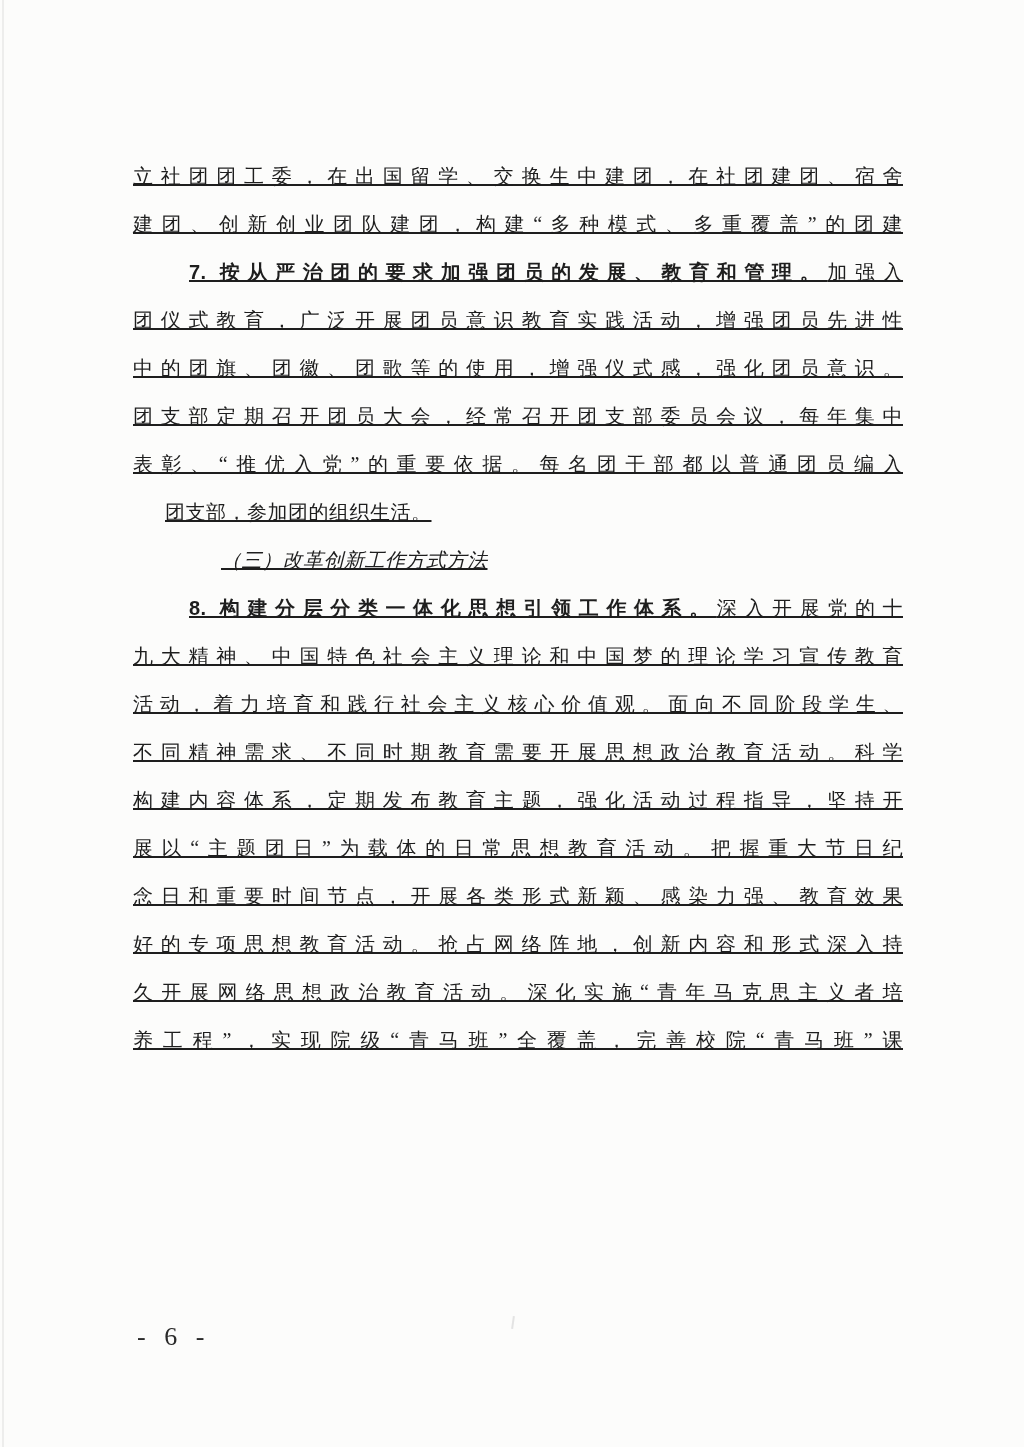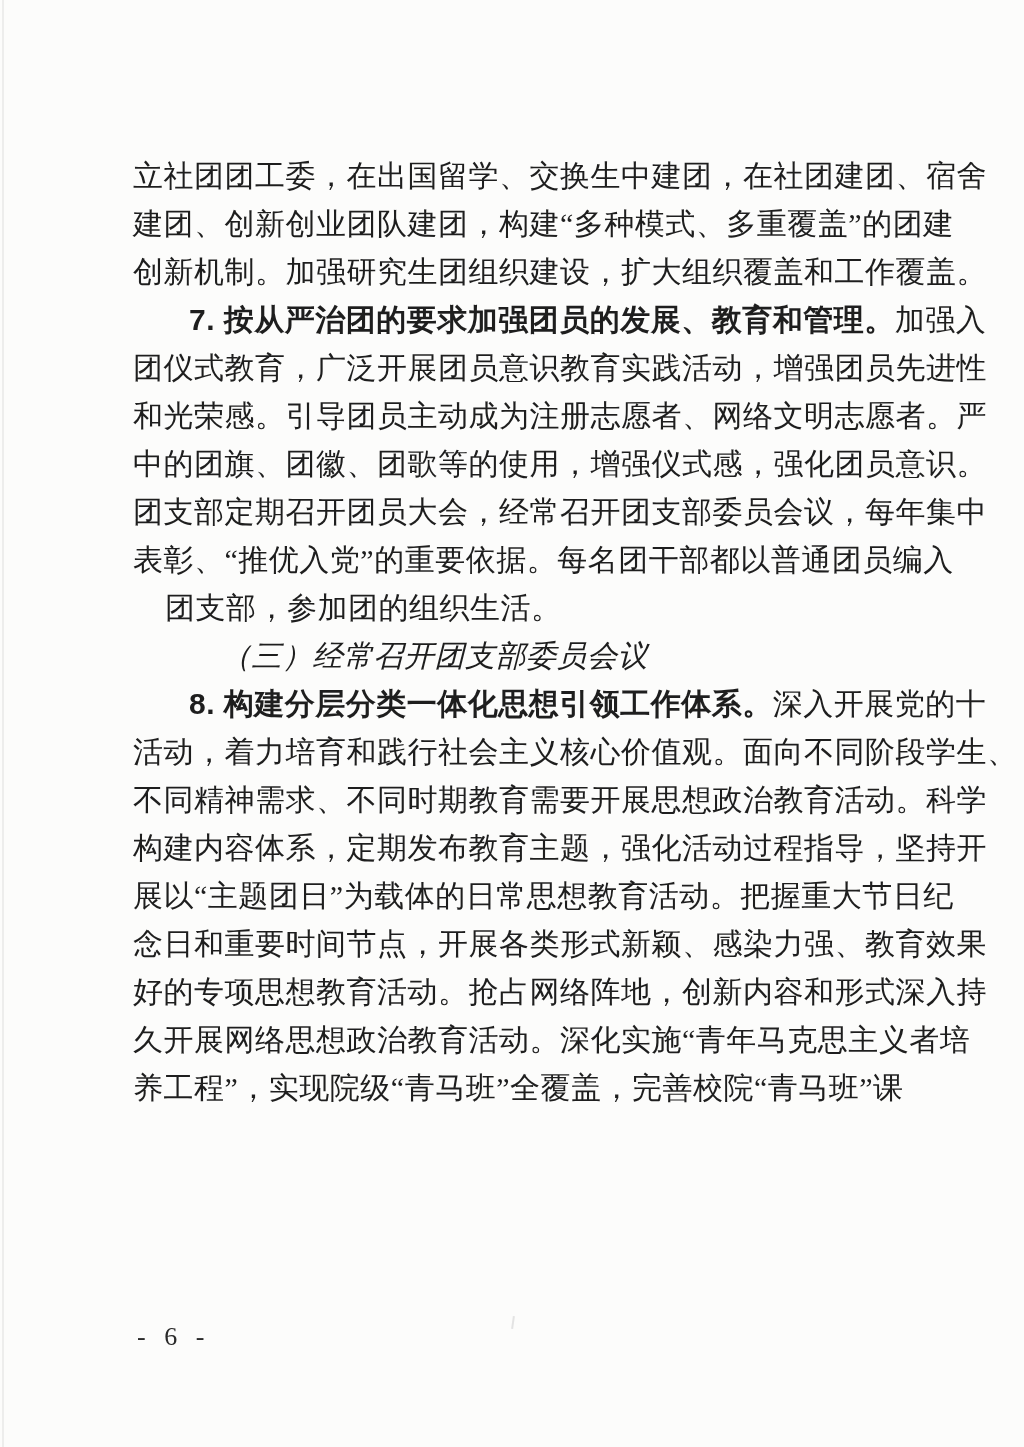--- a/index.html
+++ b/index.html
@@ -29,23 +29,24 @@
   }
   .textblock {
     position: absolute;
     left: 133px;
     top: 152px;
     width: 770px;
   }
   .line {
     height: 48px;
     line-height: 48px;
-    font-size: 30px;
+    font-size: 20px;
     white-space: nowrap;
     letter-spacing: 0.5px;
+    text-decoration: underline;
   }
   .line.fill {
     text-align: justify;
     text-align-last: justify;
   }
   .line.left { text-align: left; margin-left: 32px; }
   .line.indent { text-indent: 56px; }
   .seg.bold {
     font-weight: 700;
     font-family: "Liberation Sans", "DejaVu Sans", sans-serif;
@@ -66,30 +67,29 @@
 </head>
 <body>
 
 <div class="page">
   <div class="scan-edge"></div>
   <div class="scan-tick"></div>
 
   <div class="textblock" id="textblock">
       <div class="line fill"><span class="seg">立社团团工委，在出国留学、交换生中建团，在社团建团、宿舍</span></div>
       <div class="line fill"><span class="seg">建团、创新创业团队建团，构建“多种模式、多重覆盖”的团建</span></div>
-      <div class="line fill"><span class="seg">创新机制。加强研究生团组织建设，扩大组织覆盖和工作覆盖。</span></div>
       <div class="line fill indent"><span class="seg bold">7. 按从严治团的要求加强团员的发展、教育和管理。</span><span class="seg">加强入</span></div>
       <div class="line fill"><span class="seg">团仪式教育，广泛开展团员意识教育实践活动，增强团员先进性</span></div>
-      <div class="line fill"><span class="seg">和光荣感。引导团员主动成为注册志愿者、网络文明志愿者。严</span></div>
       <div class="line fill"><span class="seg">中的团旗、团徽、团歌等的使用，增强仪式感，强化团员意识。</span></div>
       <div class="line fill"><span class="seg">团支部定期召开团员大会，经常召开团支部委员会议，每年集中</span></div>
       <div class="line fill"><span class="seg">表彰、“推优入党”的重要依据。每名团干部都以普通团员编入</span></div>
       <div class="line left"><span class="seg">团支部，参加团的组织生活。</span></div>
-      <div class="line left indent"><span class="seg kai">（三）经常召开团支部委员会议</span></div>
+      <div class="line left indent"><span class="seg kai">（三）改革创新工作方式方法</span></div>
       <div class="line fill indent"><span class="seg bold">8. 构建分层分类一体化思想引领工作体系。</span><span class="seg">深入开展党的十</span></div>
+      <div class="line fill"><span class="seg">九大精神、中国特色社会主义理论和中国梦的理论学习宣传教育</span></div>
       <div class="line fill"><span class="seg">活动，着力培育和践行社会主义核心价值观。面向不同阶段学生、</span></div>
       <div class="line fill"><span class="seg">不同精神需求、不同时期教育需要开展思想政治教育活动。科学</span></div>
       <div class="line fill"><span class="seg">构建内容体系，定期发布教育主题，强化活动过程指导，坚持开</span></div>
       <div class="line fill"><span class="seg">展以“主题团日”为载体的日常思想教育活动。把握重大节日纪</span></div>
       <div class="line fill"><span class="seg">念日和重要时间节点，开展各类形式新颖、感染力强、教育效果</span></div>
       <div class="line fill"><span class="seg">好的专项思想教育活动。抢占网络阵地，创新内容和形式深入持</span></div>
       <div class="line fill"><span class="seg">久开展网络思想政治教育活动。深化实施“青年马克思主义者培</span></div>
       <div class="line fill"><span class="seg">养工程”，实现院级“青马班”全覆盖，完善校院“青马班”课</span></div>
     </div>
 

